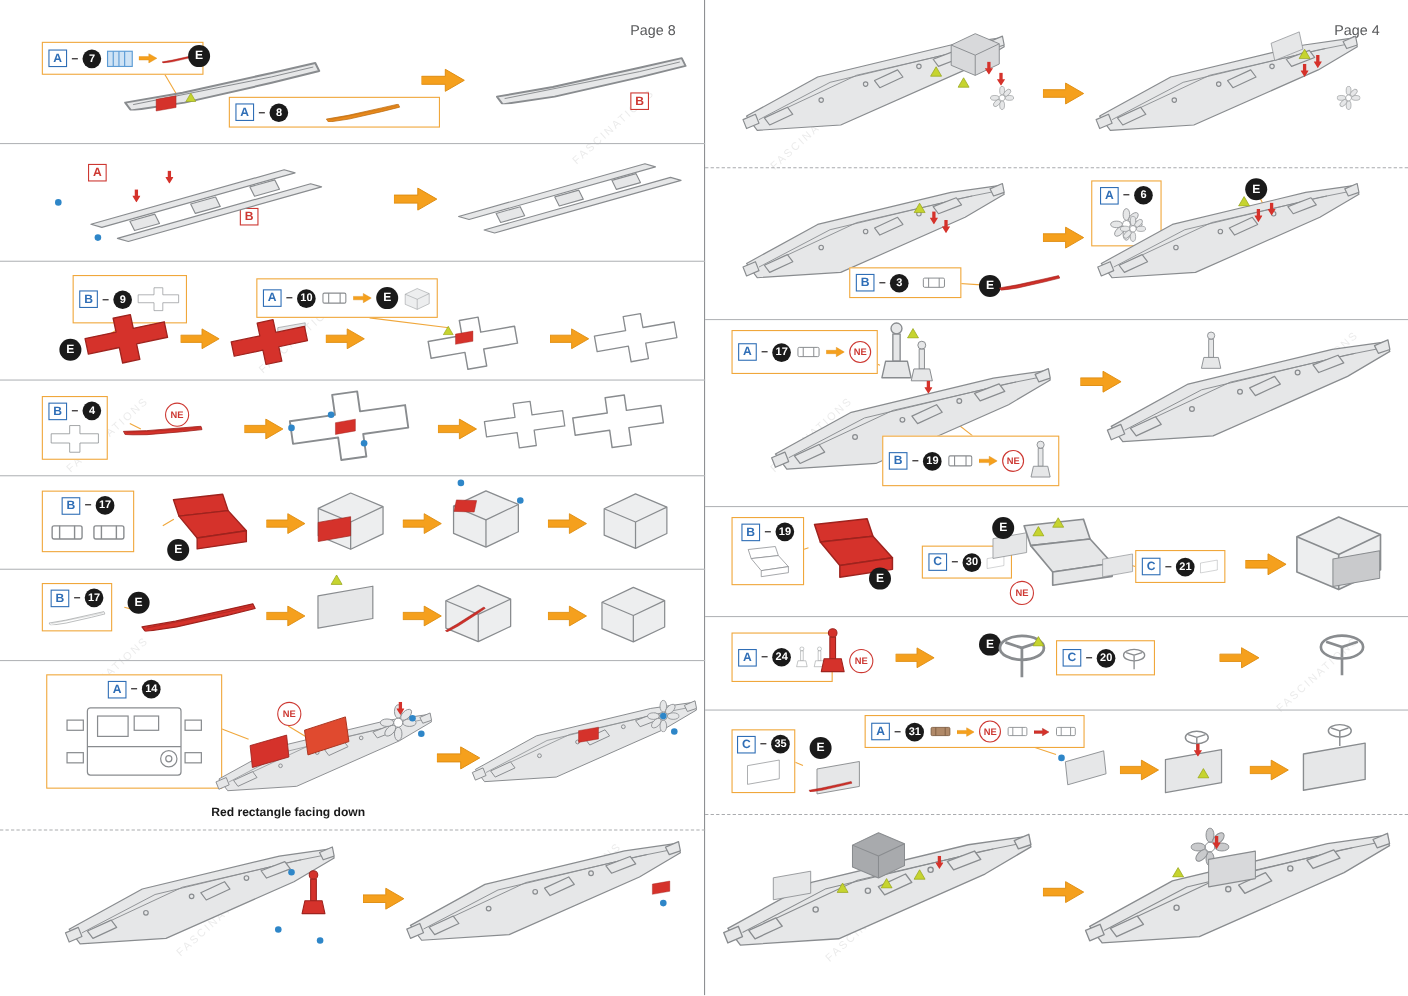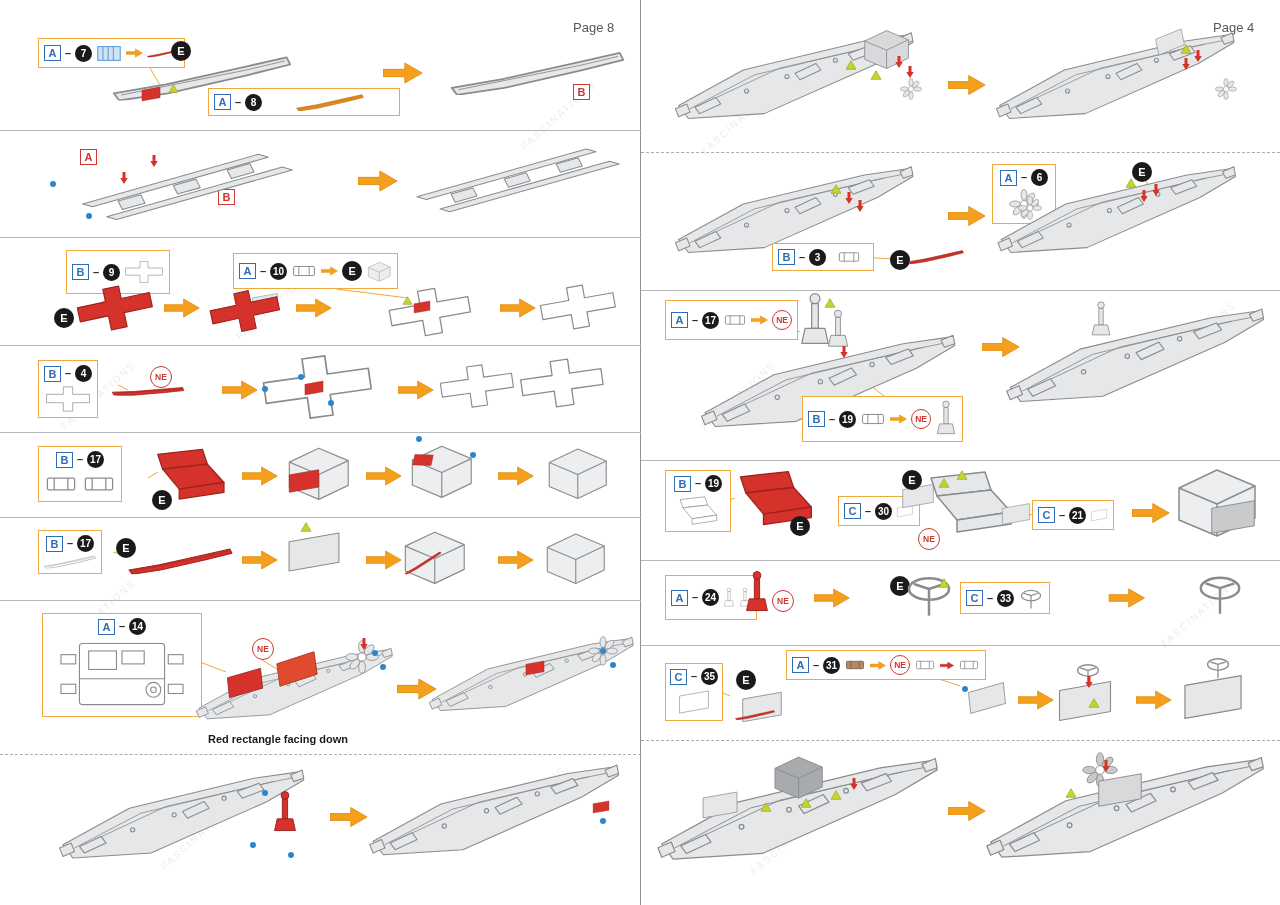--- a/index.html
+++ b/index.html
@@ -473,21 +473,21 @@
       <use href="#s-panel"></use>
     </svg>
 <svg class="sk" viewBox="0 0 50 50" style="left:345px;top:640px;width:34px;height:34px">
       <use href="#s-gear"></use>
     </svg>
 <div class="dot" style="left:372px;top:650px"></div>
 <div class="dot" style="left:380px;top:664px"></div>
 <svg class="sk" viewBox="0 0 10 16" style="left:360px;top:638px;width:8px;height:12px">
       <use href="#s-reddown"></use>
     </svg>
-<div class="note" style="left:208px;top:733px">Red rectangle facing down</div>
+<div class="note" style="left:192px;top:733px">Red rectangle facing down</div>
 <svg class="sk" viewBox="0 0 44 24" style="left:397px;top:678px;width:40px;height:22px">
       <use href="#s-arrow"></use>
     </svg>
 <svg class="sk" viewBox="0 0 300 130" style="left:428px;top:628px;width:208px;height:100px">
       <use href="#s-bed"></use>
     </svg>
 <svg class="sk" viewBox="0 0 50 50" style="left:588px;top:636px;width:30px;height:30px">
       <use href="#s-gear"></use>
     </svg>
 <svg class="sk" viewBox="0 0 80 60" style="left:520px;top:660px;width:30px;height:16px;--pf:#D5322B;--ps:#9E231E">
@@ -745,21 +745,21 @@
 <div class="ecirc" style="left:890px;top:576px">E</div>
 <svg class="sk" viewBox="0 0 60 60" style="left:904px;top:566px;width:50px;height:56px">
       <use href="#s-wheel"></use>
     </svg>
 <svg class="sk" viewBox="0 0 16 14" style="left:938px;top:578px;width:12px;height:10px">
       <use href="#s-tri"></use>
     </svg>
 <div class="callout" style="left:960px;top:582px;height:32px">
   <span class="tag blue">C</span>
   <span class="dash">–</span>
-  <span class="ncirc">33</span>
+  <span class="ncirc">20</span>
   <svg class="ic" viewBox="0 0 60 60" style="width:26px;height:24px">
         <use href="#s-wheel"></use>
       </svg>
 </div>
 <svg class="sk" viewBox="0 0 44 24" style="left:1108px;top:588px;width:38px;height:20px">
       <use href="#s-arrow"></use>
     </svg>
 <svg class="sk" viewBox="0 0 60 60" style="left:1196px;top:560px;width:48px;height:66px">
       <use href="#s-wheel"></use>
     </svg>

